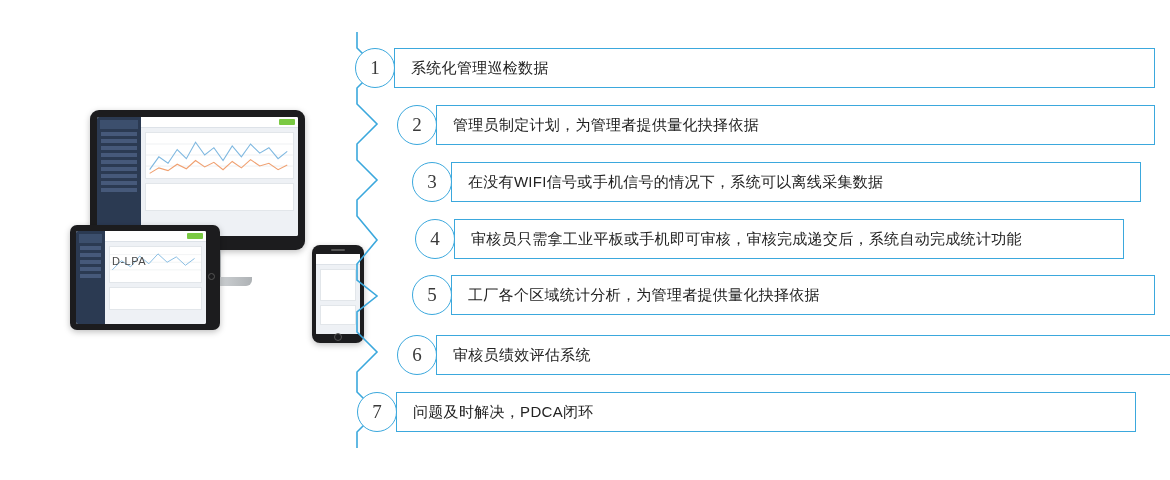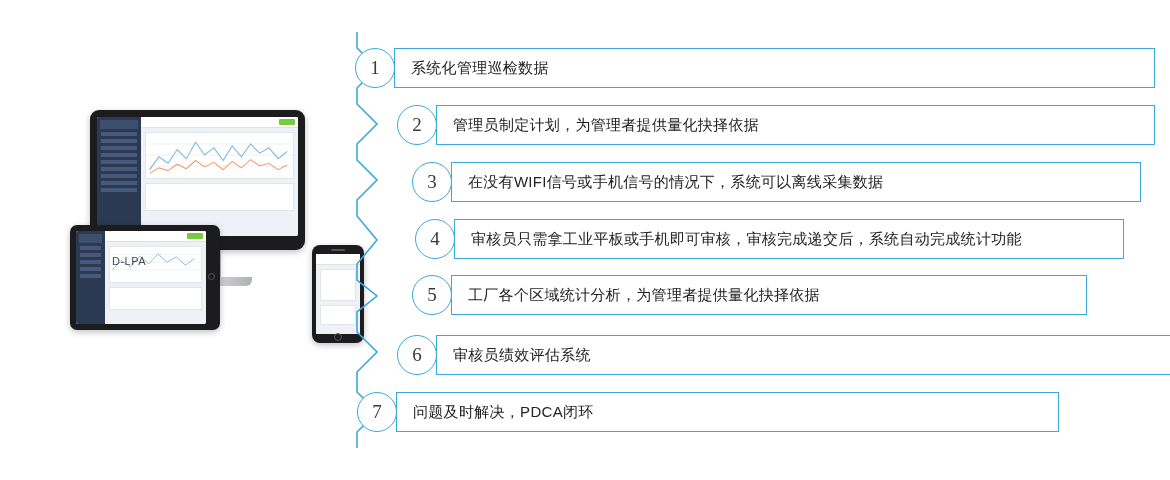--- a/index.html
+++ b/index.html
@@ -353,30 +353,30 @@
 
 <div class="item" style="left:415px; top:219px;">
   <div class="bubble">4</div>
   <div class="bar" style="width:670px;">
     <span>审核员只需拿工业平板或手机即可审核，审核完成递交后，系统自动完成统计功能</span>
   </div>
 </div>
 
 <div class="item" style="left:412px; top:275px;">
   <div class="bubble">5</div>
-  <div class="bar" style="width:636px;">
+  <div class="bar" style="width:704px;">
     <span>工厂各个区域统计分析，为管理者提供量化抉择依据</span>
   </div>
 </div>
 
 <div class="item" style="left:397px; top:335px;">
   <div class="bubble">6</div>
   <div class="bar" style="width:757px;">
     <span>审核员绩效评估系统</span>
   </div>
 </div>
 
 <div class="item" style="left:357px; top:392px;">
   <div class="bubble">7</div>
-  <div class="bar" style="width:663px;">
+  <div class="bar" style="width:740px;">
     <span>问题及时解决，PDCA闭环</span>
   </div>
 </div>
 
 </body></html>

